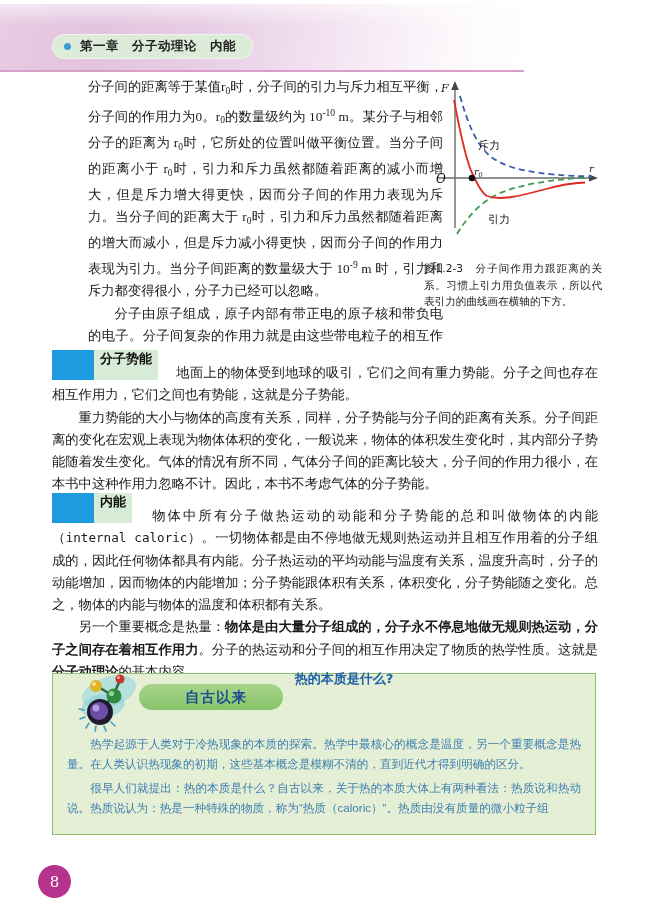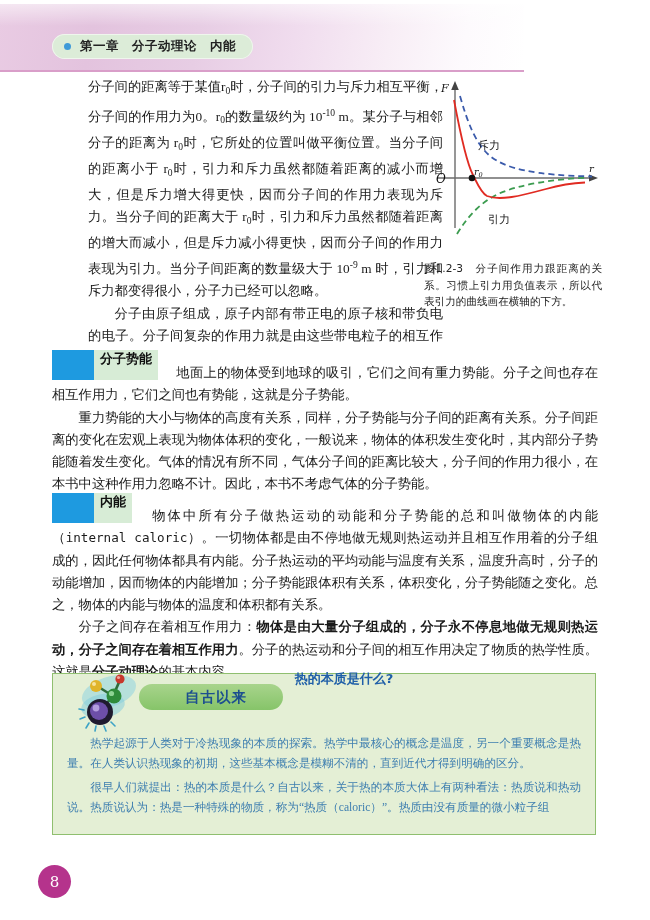--- a/index.html
+++ b/index.html
@@ -166,21 +166,21 @@
     margin: -14px 0 0 40px;
   }
   p.sci-body {
     margin: 12px 0 0 0;
     font-size: 11.6px;
     line-height: 20px;
     color: #3f7fb0;
     text-align: justify;
     text-justify: inter-ideograph;
     text-indent: 2em;
-    font-family: Liberation Serif, serif;
+    font-family: Liberation Sans, sans-serif;
   }
   p.sci-body.tight { margin-top: 4px; }
 
   
   .page-num {
     position: absolute;
     left: 38px; bottom: 22px;
     width: 33px; height: 33px;
     border-radius: 50%;
     background: #b5338c;
@@ -244,21 +244,21 @@
   </div>
 
   <div class="full-col" style="top:427px">
     <p class="body">
       <span class="sec-head">
         <span class="sec-bar"></span>
         <span class="sec-label">内能</span>
       </span><span>物体中所有分子做热运动的动能和分子势能的总和叫做物体的内能（</span><span class="mono">internal caloric</span><span>）。一切物体都是由不停地做无规则热运动并且相互作用着的分子组成的，因此任何物体都具有内能。分子热运动的平均动能与温度有关系，温度升高时，分子的动能增加，因而物体的内能增加；分子势能跟体积有关系，体积变化，分子势能随之变化。总之，物体的内能与物体的温度和体积都有关系。</span>
     </p>
     <p class="body indent" style="margin-top:0">
-      <span>分子之间存在着相互作用力：</span><b class="em">物体是由</b><b class="em">大量分子组成的</b><b class="em">，</b><b class="em">分子永不停息地做无规则热运动</b><b class="em">，</b><b class="em">分子之间存在着相互作用力</b><span>。分子的热运动和分子间的相互作用决定了物质的热学性质。这就是</span><b class="em">分子动理论</b><span>的基本内容。</span>
+      <span>另一个重要概念是热量：</span><b class="em">物体是由</b><b class="em">大量分子组成的</b><b class="em">，</b><b class="em">分子永不停息地做无规则热运动</b><b class="em">，</b><b class="em">分子之间存在着相互作用力</b><span>。分子的热运动和分子间的相互作用决定了物质的热学性质。这就是</span><b class="em">分子动理论</b><span>的基本内容。</span>
     </p>
   </div>
 
   <div class="sci-box" style="top:607px">
     <div class="sci-head">
       <svg class="sci-icon" width="76" height="66" viewBox="0 0 76 66">
         <ellipse cx="34" cy="26" rx="28" ry="15" fill="#8fd3e0" opacity=".55" transform="rotate(-18 34 26)"></ellipse>
         <ellipse cx="28" cy="40" rx="22" ry="12" fill="#7fcbdb" opacity=".5" transform="rotate(-10 28 40)"></ellipse>
         <line x1="22" y1="20" x2="38" y2="30" stroke="#2f6b3a" stroke-width="2.6"></line>
         <line x1="38" y1="30" x2="45" y2="14" stroke="#2f6b3a" stroke-width="2.6"></line>

